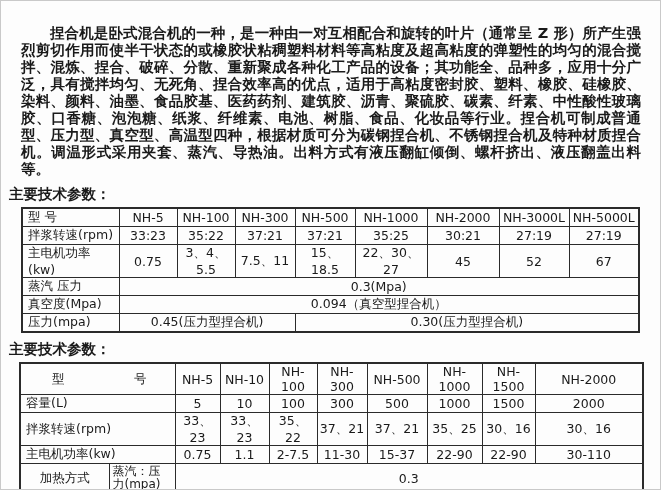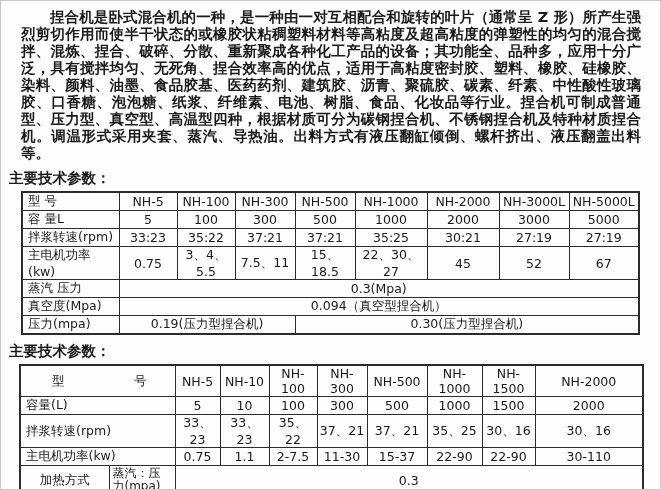--- a/index.html
+++ b/index.html
@@ -8,21 +8,21 @@
     width:661px; height:490px;
     margin:0 auto;
     background:#fdfdfd;
     border:1px solid #c9c9c9;
     box-sizing:border-box;
     overflow:hidden;
     font-family:"DejaVu Sans","Liberation Sans",sans-serif;
     color:#1a1a1a;
   }
   .intro {
-    margin:8px 19px 0 20px;
+    margin:24px 19px 0 20px;
     font-size:14.5px;
     line-height:17px;
     font-weight:bold;
     text-align:justify;
     text-indent:2em;
   }
   .sec-title {
     margin:7px 0 3px 8px;
     font-size:14.5px;
     font-weight:bold;
@@ -85,31 +85,20 @@
         <td>NH-5</td>
         <td>NH-100</td>
         <td>NH-300</td>
         <td>NH-500</td>
         <td>NH-1000</td>
         <td>NH-2000</td>
         <td>NH-3000L</td>
         <td>NH-5000L</td>
       </tr>
       <tr>
-        <td class="lbl">容 量L</td>
-        <td>5</td>
-        <td>100</td>
-        <td>300</td>
-        <td>500</td>
-        <td>1000</td>
-        <td>2000</td>
-        <td>3000</td>
-        <td>5000</td>
-      </tr>
-      <tr>
         <td class="lbl">拌浆转速(rpm)</td>
         <td>33:23</td>
         <td>35:22</td>
         <td>37:21</td>
         <td>37:21</td>
         <td>35:25</td>
         <td>30:21</td>
         <td>27:19</td>
         <td>27:19</td>
       </tr>
@@ -127,21 +116,21 @@
       <tr>
         <td class="lbl">蒸汽 压力</td>
         <td colspan="8">0.3(Mpa)</td>
       </tr>
       <tr>
         <td class="lbl">真空度(Mpa)</td>
         <td colspan="8">0.094（真空型捏合机）</td>
       </tr>
       <tr>
         <td class="lbl">压力(mpa)</td>
-        <td colspan="3">0.19(压力型捏合机)</td>
+        <td colspan="3">0.45(压力型捏合机)</td>
         <td colspan="5">0.30(压力型捏合机)</td>
       </tr>
     </tbody>
   </table>
 
   <div class="sec-title">主要技术参数：</div>
 
   <table class="t2">
     <colgroup>
       <col style="width:89px">

